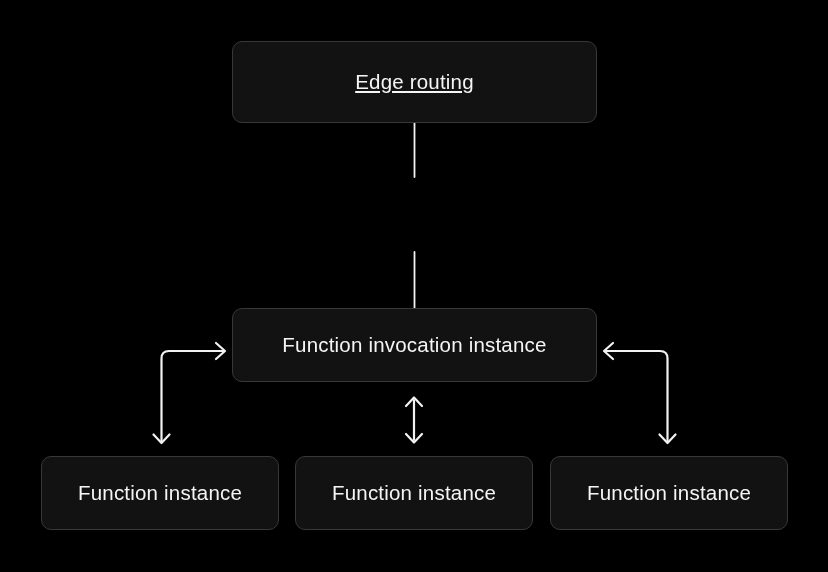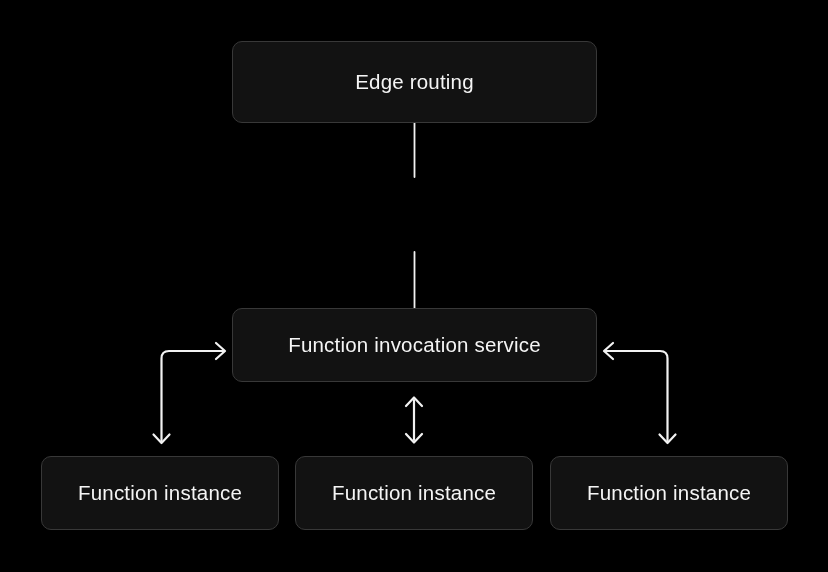--- a/index.html
+++ b/index.html
@@ -39,21 +39,21 @@
     border-radius: 10px;
     display: flex;
     align-items: center;
     justify-content: center;
     color: var(--text, #f5f5f5);
     font-size: 20.5px;
     font-weight: 400;
     letter-spacing: 0.2px;
     white-space: nowrap;
   }
-  .node-edge-routing        { left: 232px; top: 41px;  width: 365px; height: 82px; }
+  .node-edge-routing        { left: 232px; top: 41px;  width: 365px; height: 82px; text-decoration: underline; }
   .node-load-balancer       { left: 232px; top: 177px; width: 365px; height: 75px; }
   .node-invocation-service  { left: 232px; top: 308px; width: 365px; height: 74px; }
   .node-instance-1          { left: 41px;  top: 456px; width: 238px; height: 74px; }
   .node-instance-2          { left: 295px; top: 456px; width: 238px; height: 74px; }
   .node-instance-3          { left: 550px; top: 456px; width: 238px; height: 74px; }
 </style>
 </head>
 <body>
 
 <div class="canvas">
@@ -76,21 +76,21 @@
     <path class="arrow" d="M613 343 L604 351 L613 359"></path>
     <path class="arrow" d="M659.5 434.5 L667.5 443 L675.5 434.5"></path>
   </svg>
 
   <div class="node node-edge-routing">
     <span>Edge routing</span>
   </div>
 
 
   <div class="node node-invocation-service">
-    <span>Function invocation service</span>
+    <span>Function invocation instance</span>
   </div>
 
   <div class="node node-instance-1">
     <span>Function instance</span>
   </div>
 
   <div class="node node-instance-2">
     <span>Function instance</span>
   </div>
 

